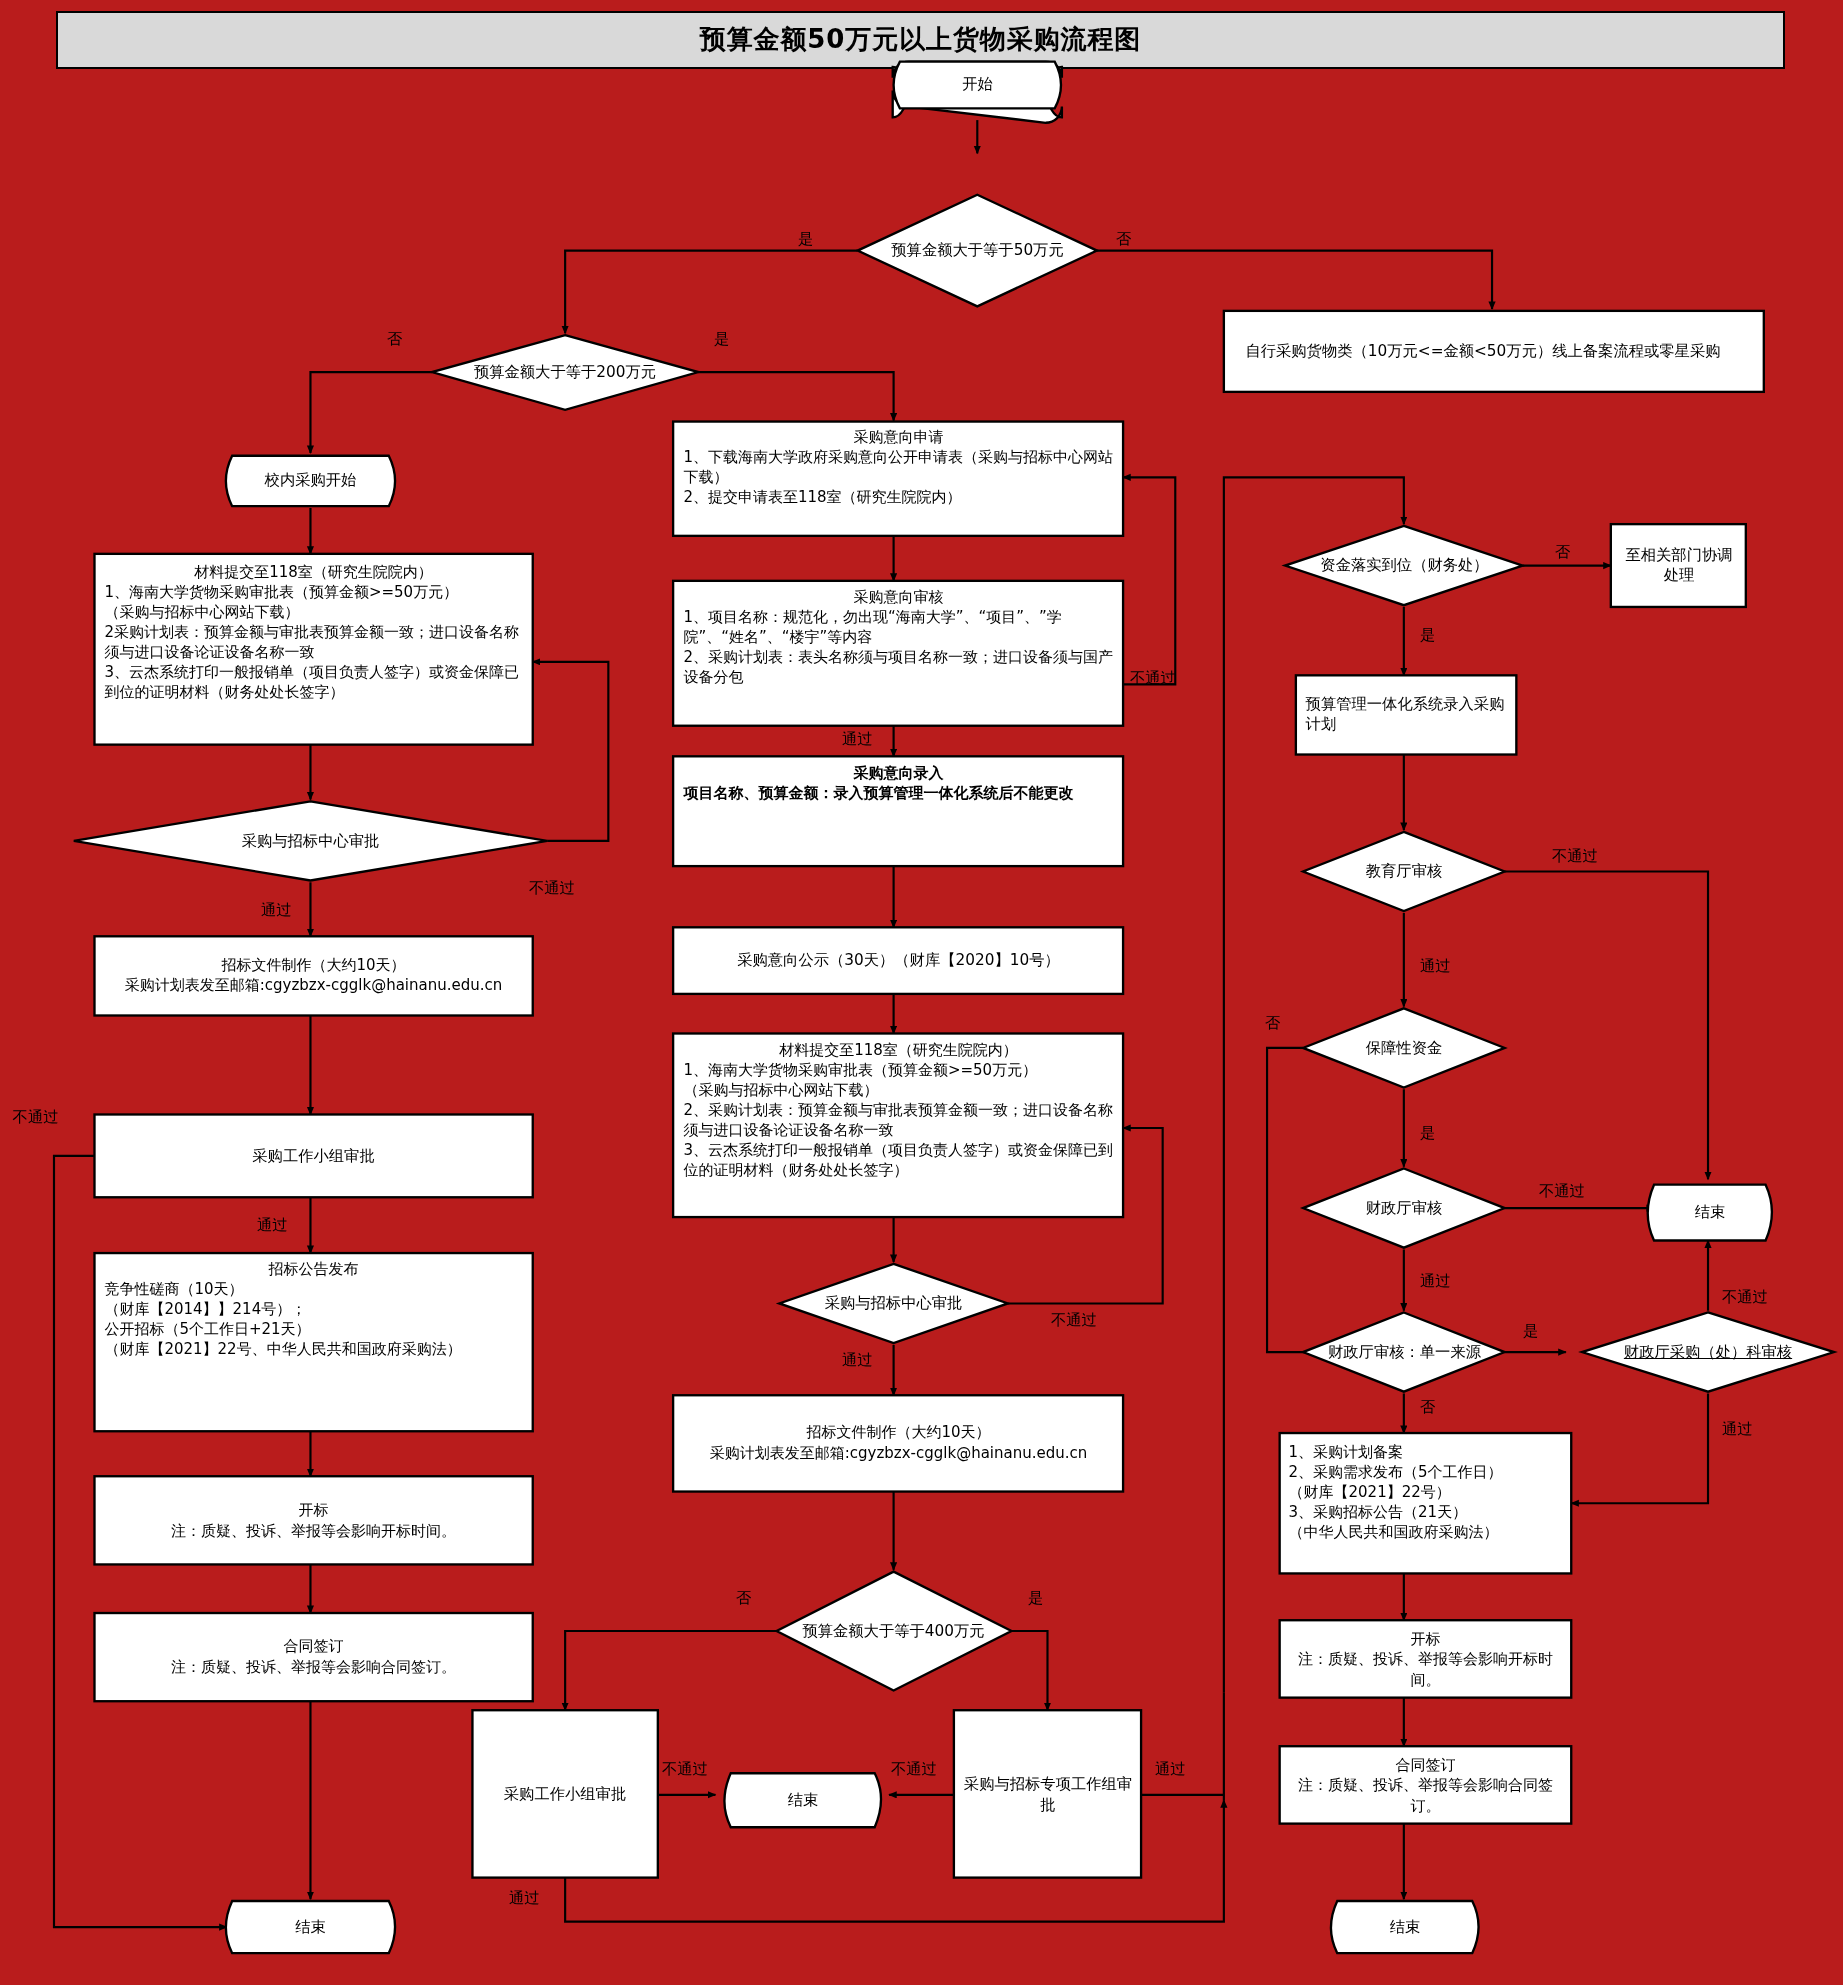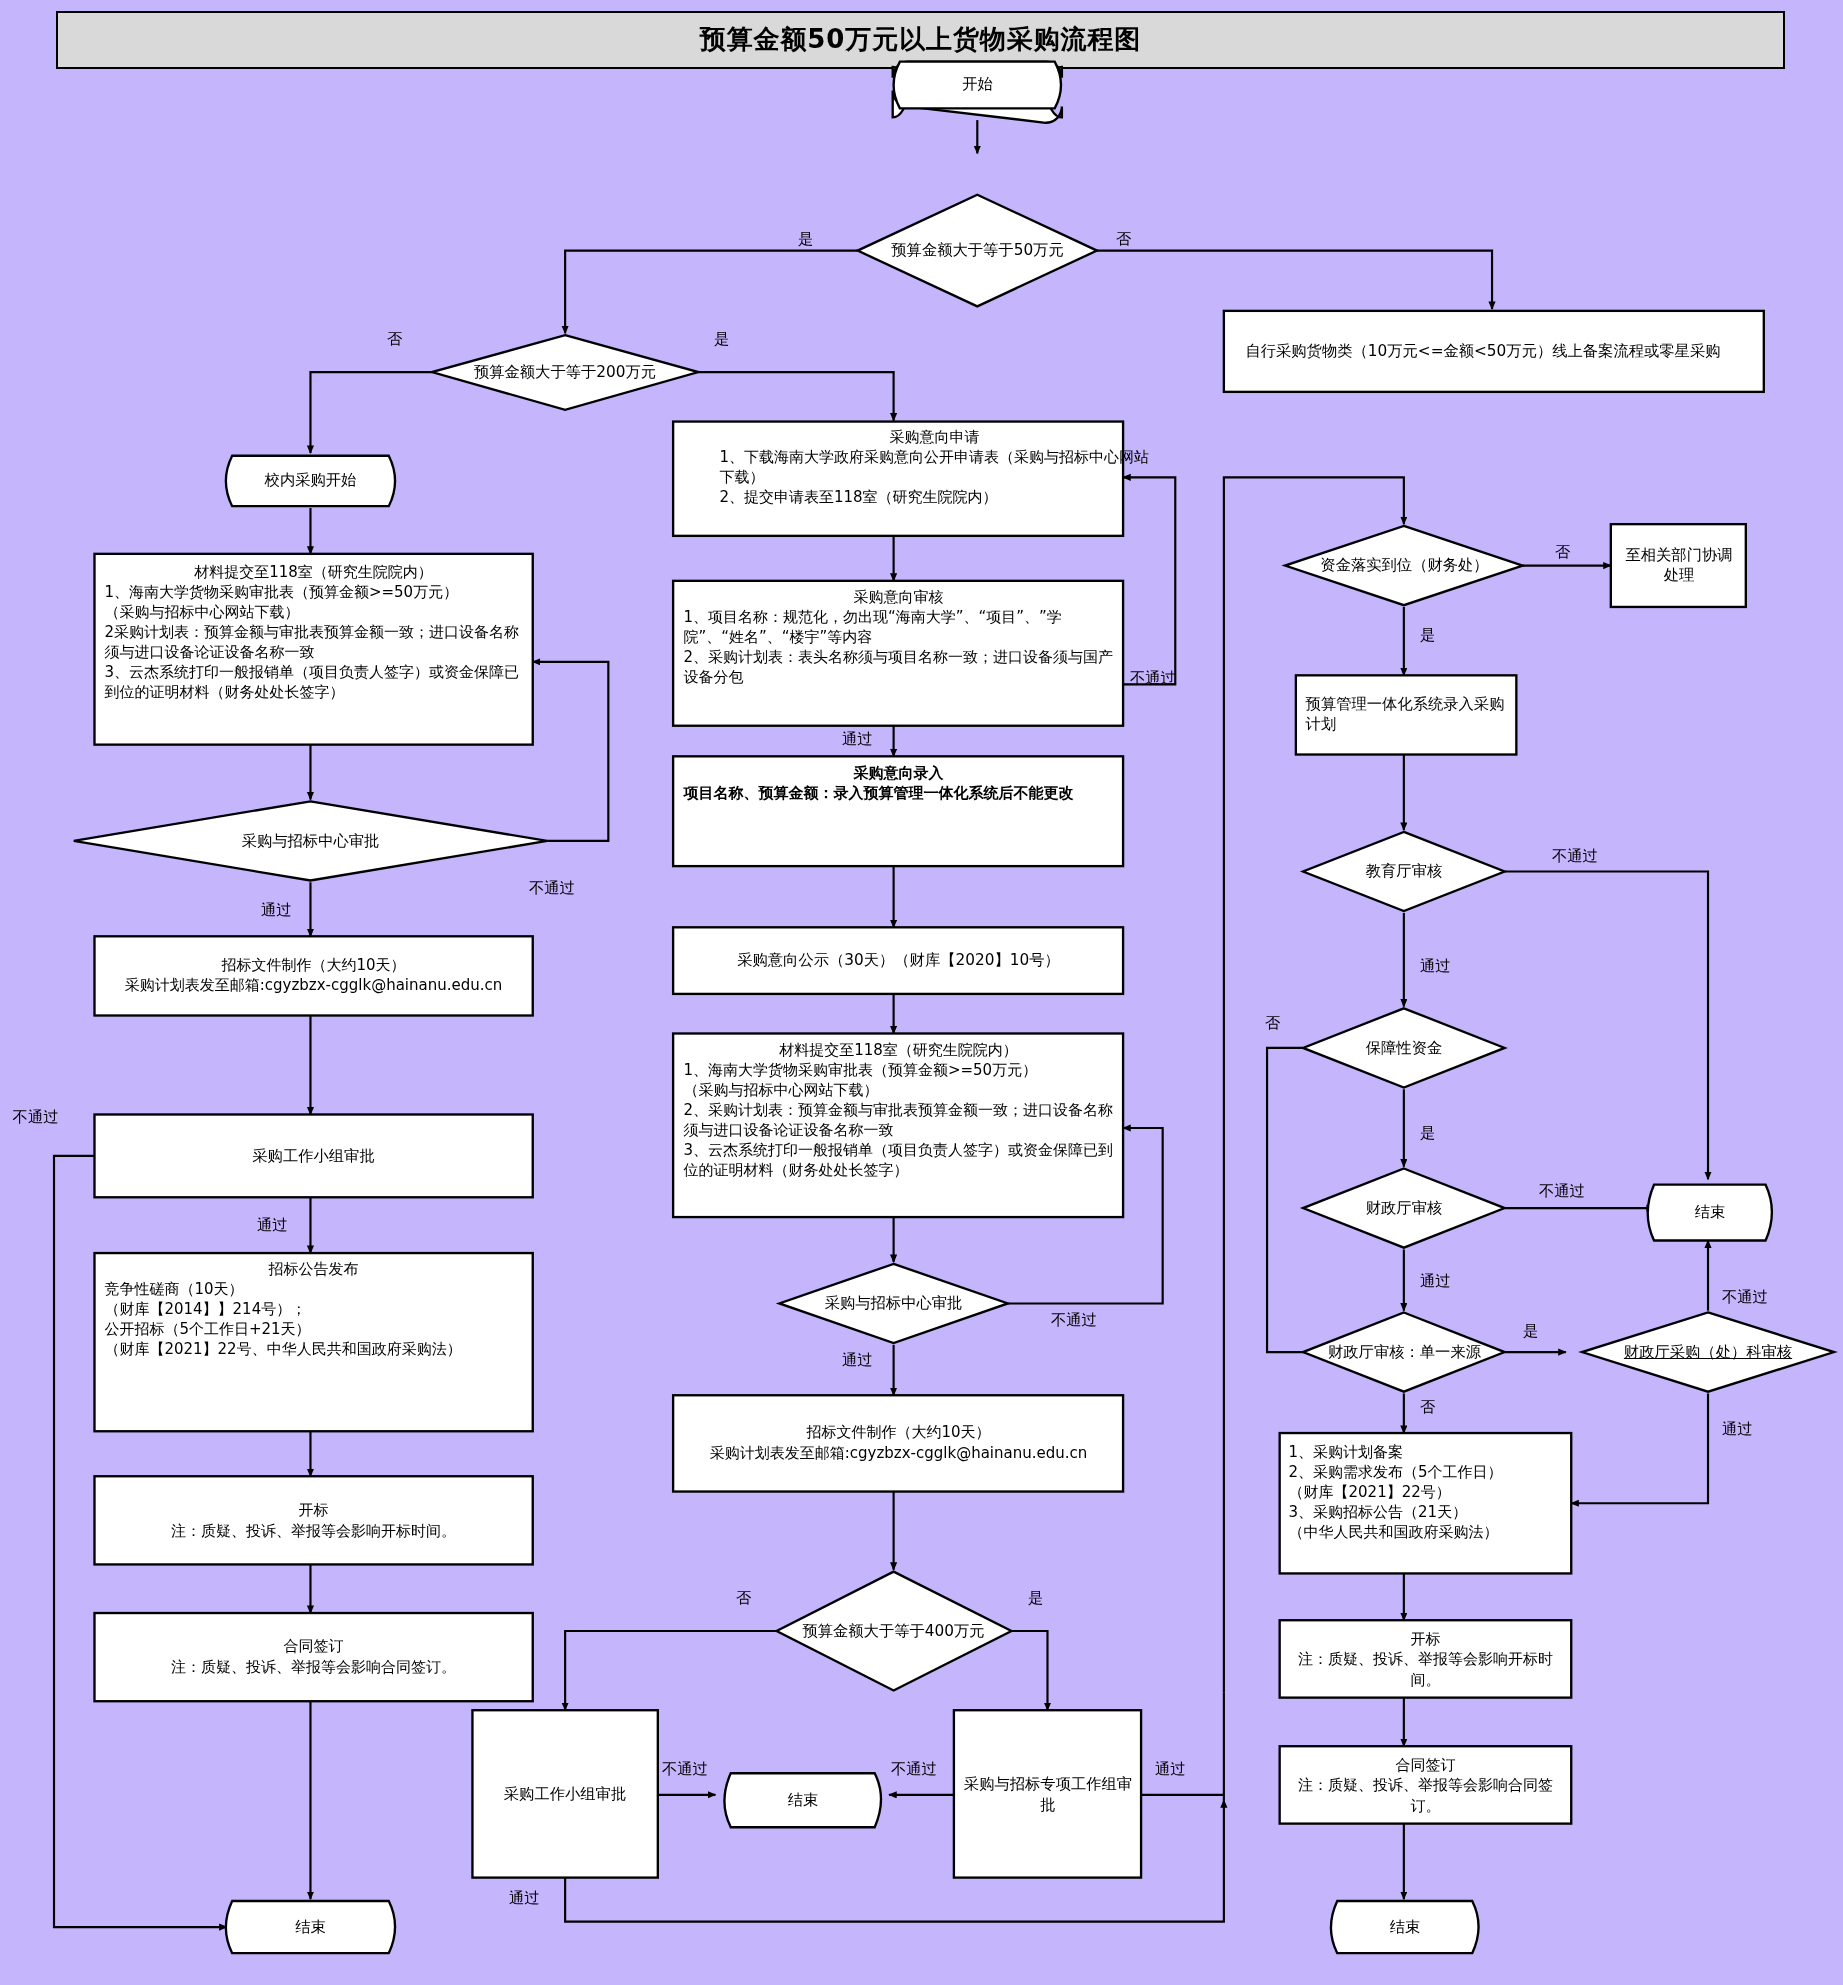--- a/index.html
+++ b/index.html
@@ -1,17 +1,17 @@
 <!DOCTYPE html>
 <html style="font-size:14.4px"><head>
 <meta charset="utf-8">
 <style>
   html,body{margin:0;padding:0;background:#ffffff;}
   body{font-family:"DejaVu Sans","Liberation Sans",sans-serif;}
-  #page{position:relative;width:1843px;height:1986px;background:#c4b5fd;overflow:hidden;}
+  #page{position:relative;width:1843px;height:1986px;background:#b91c1c;overflow:hidden;}
   svg{position:absolute;left:0;top:0;width:1843px;height:1986px;}
   .ln{stroke:#000;stroke-width:2.4;fill:none;}
   .shp{stroke:#000;stroke-width:2.6;fill:#ffffff;}
   .title-box{
     position:absolute;left:56px;top:10.8px;width:1725px;height:54px;
     background:#d9d9d9;border:2.7px solid #000;
     display:flex;align-items:center;justify-content:center;
     font-size:26px;font-weight:bold;color:#000;letter-spacing:0.9px;
   }
   .nd{position:absolute;display:flex;box-sizing:border-box;color:#000;}
@@ -275,21 +275,21 @@
     <div class="inner">
       <span>合同签订</span><br>
       <span>注：质疑、投诉、举报等会影响合同签订。</span>
     </div>
   </div>
 
   <div class="nd ctr t1" style="left:236px;top:1903px;width:149px;height:49px;">
     <span class="inner">结束</span>
   </div>
 
-  <div class="nd topleft t2" style="left:678px;top:425px;width:441px;height:106px;padding:1.8px 5.4px 0 5.4px;margin-left:36px;">
+  <div class="nd topleft t2" style="left:678px;top:425px;width:441px;height:106px;padding:1.8px 5.4px 0 5.4px;">
     <div class="inner">
       <span class="hdr">采购意向申请</span>
       <span>1、下载海南大学政府采购意向公开申请表（采购与招标中心网站下载）</span><br>
       <span>2、提交申请表至118室（研究生院院内）</span>
     </div>
   </div>
 
   <div class="nd topleft t2" style="left:678px;top:585px;width:441px;height:137px;padding:1.8px 5.4px 0 5.4px;">
     <div class="inner">
       <span class="hdr">采购意向审核</span>

